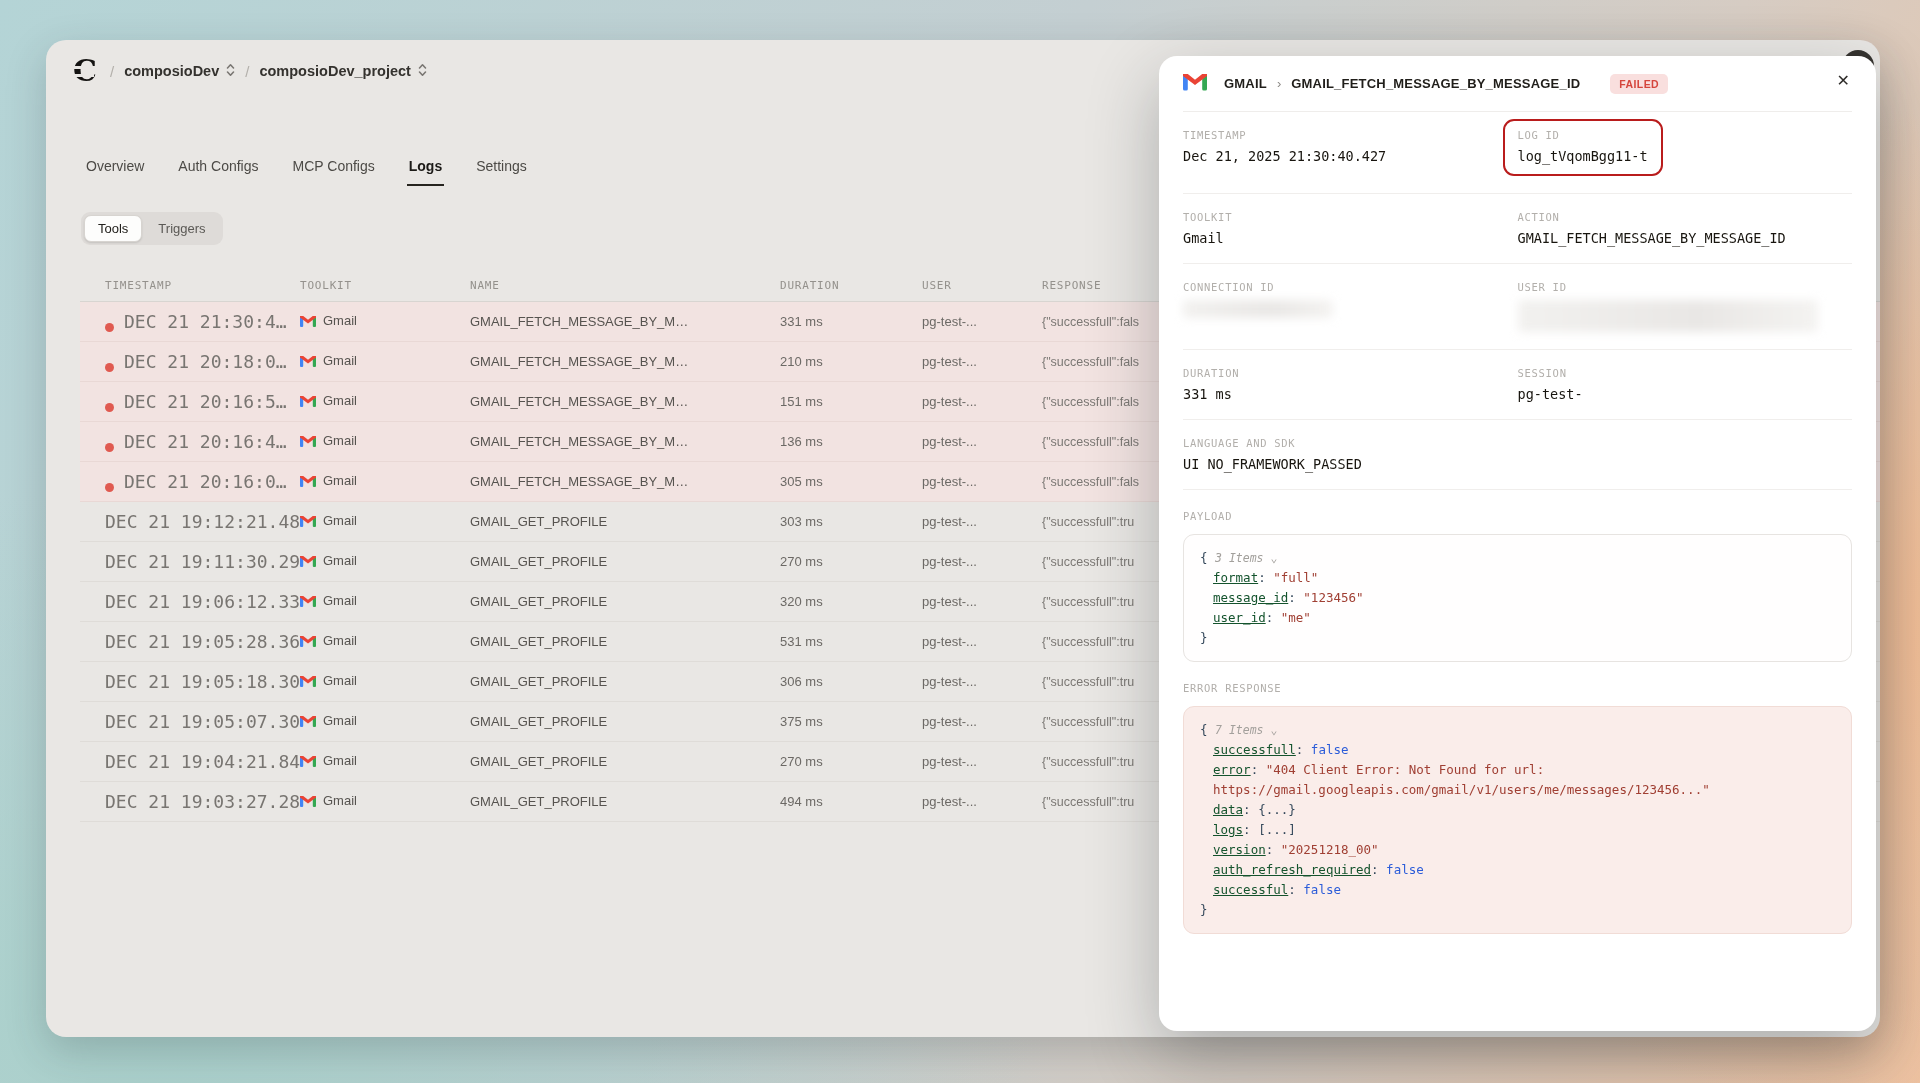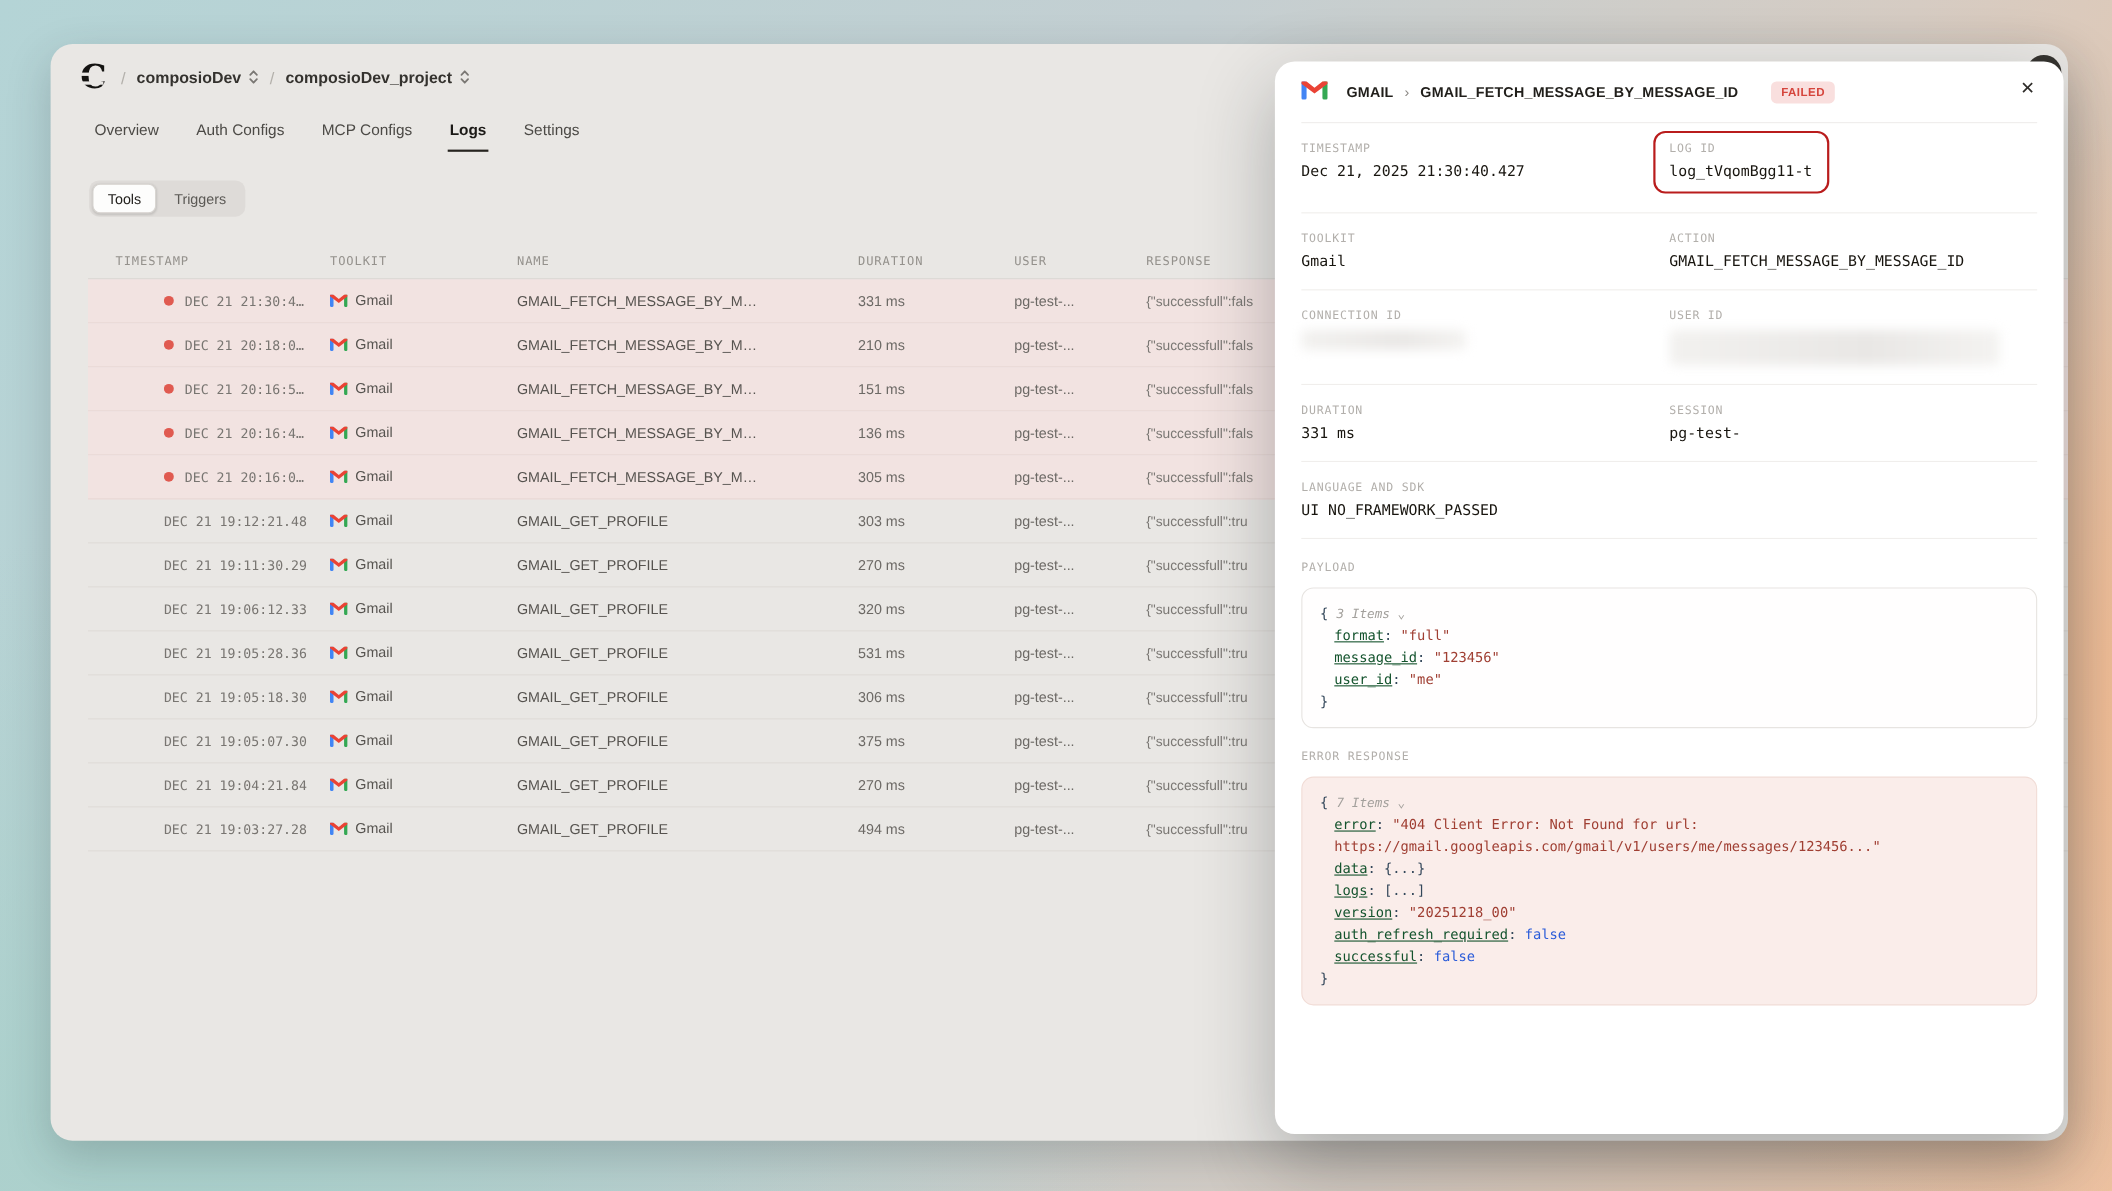--- a/index.html
+++ b/index.html
@@ -25,21 +25,21 @@
   .logo .c{ font-family:"DejaVu Serif", serif; font-weight:bold; font-size:30px; line-height:30px; color:#141311; }
   .logo .stripe{ position:absolute; left:2px; right:6px; height:3px; background:#e9e7e4; }
   .logo .s1{ top:10px; } .logo .s2{ top:18px; }
   .bc-slash{ color:#b3b0ab; font-size:15px; }
   .bc-item{ display:flex; align-items:flex-start; gap:7px; cursor:pointer; }
   .bc-label{ font-size:14.5px; font-weight:700; color:#34322e; }
   .updown{ width:9px; height:14px; }
   .updown path{ stroke:#7a7773; stroke-width:1.6; fill:none; stroke-linecap:round; stroke-linejoin:round; }
 
   .tabs{ display:flex; gap:30px; padding:14px 24px 0 14px; margin-left:24px; }
-  .tab{ font-size:14px; color:#4c4a46; padding:4px 2px 10px 2px; cursor:pointer; }
+  .tab{ font-size:14px; color:#4c4a46; padding:4px 2px 10px 2px; cursor:pointer;margin-top:48px; }
   .tab.active{ color:#1c1a17; font-weight:700; border-bottom:2px solid #26241f; }
 
   .toolbar{ display:flex; align-items:center; justify-content:space-between; padding:24px 24px 0 35px; }
   .seg{ display:flex; background:#dedbd8; border-radius:9px; padding:3px; gap:2px; }
   .seg-btn{ font-size:13px; padding:6px 14px; border-radius:7px; color:#5b5955; cursor:pointer; }
   .seg-btn.active{ background:#fdfdfc; color:#23211d; font-weight:400; box-shadow:0 1px 2px rgba(0,0,0,.12); border:1px solid #d7d4d0; padding:5px 13px; }
   .addfilters{
     display:flex; align-items:center; gap:9px; width:470px; height:37px;
     border:1px solid #d3d0cc; border-radius:9px; background:rgba(250,250,249,.45);
     padding:0 12px; color:#6e6b67; font-size:13.5px; cursor:pointer;
@@ -51,21 +51,21 @@
   .thead, .trow{
     display:grid;
     grid-template-columns:195px 170px 310px 142px 120px 1fr;
     align-items:center; padding-left:25px;
   }
   .thead{ height:33px; border-bottom:1px solid #d8d5d1; }
   .th{ font-family:"DejaVu Sans Mono", monospace; font-size:11px; letter-spacing:.8px; color:#94918c; }
   .trow{ height:40px; border-bottom:1px solid #dfdcd8; cursor:pointer; }
   .trow.failed{ background:#f2e3e1; border-bottom:1px solid #e9d8d5; }
   .cell{ font-size:13px; color:#56534f; white-space:nowrap; overflow:hidden; }
-  .cell.ts{ font-family:"DejaVu Sans Mono", monospace; font-size:12px; color:#787571; display:flex; align-items:center;margin-left:44px; }
+  .cell.ts{ font-family:"DejaVu Sans Mono", monospace; font-size:18px; color:#787571; display:flex; align-items:flex-end; }
   .dot{ width:9px; height:9px; border-radius:50%; background:#e05a50; margin-right:10px; flex:0 0 auto; }
   .gmail-ic{ display:inline-block; vertical-align:-2px; margin-right:7px; }
   .cell.dur,.cell.usr{ color:#6c6965; }
   .cell.resp{ color:#7b7874; font-size:12.5px; }
 
   
   .avatar{ position:absolute; left:1842px; top:50px; width:32px; height:32px; border-radius:50%; background:#35332f; z-index:2; }
 
   
   .panel{
@@ -447,20 +447,21 @@
       <div class="code-line"><span class="pun">{ </span><span class="muted">3 Items ⌄</span></div>
       <div class="code-line ind"><span class="key">format</span><span class="pun">: </span><span class="str">"full"</span></div>
       <div class="code-line ind"><span class="key">message_id</span><span class="pun">: </span><span class="str">"123456"</span></div>
       <div class="code-line ind"><span class="key">user_id</span><span class="pun">: </span><span class="str">"me"</span></div>
       <div class="code-line"><span class="pun">}</span></div>
     </div>
 
   <div class="section-label">ERROR RESPONSE</div>
   <div class="code-box error">
       <div class="code-line"><span class="pun">{ </span><span class="muted">7 Items ⌄</span></div>
+      <div class="code-line ind"><span class="key">successfull</span><span class="pun">: </span><span class="bool">false</span></div>
       <div class="code-line ind"><span class="key">error</span><span class="pun">: </span><span class="str">"404 Client Error: Not Found for url:</span></div>
       <div class="code-line ind"><span class="str">https://gmail.googleapis.com/gmail/v1/users/me/messages/123456..."</span></div>
       <div class="code-line ind"><span class="key">data</span><span class="pun">: </span><span class="pun">{...}</span></div>
       <div class="code-line ind"><span class="key">logs</span><span class="pun">: </span><span class="pun">[...]</span></div>
       <div class="code-line ind"><span class="key">version</span><span class="pun">: </span><span class="str">"20251218_00"</span></div>
       <div class="code-line ind"><span class="key">auth_refresh_required</span><span class="pun">: </span><span class="bool">false</span></div>
       <div class="code-line ind"><span class="key">successful</span><span class="pun">: </span><span class="bool">false</span></div>
       <div class="code-line"><span class="pun">}</span></div>
     </div>
 

